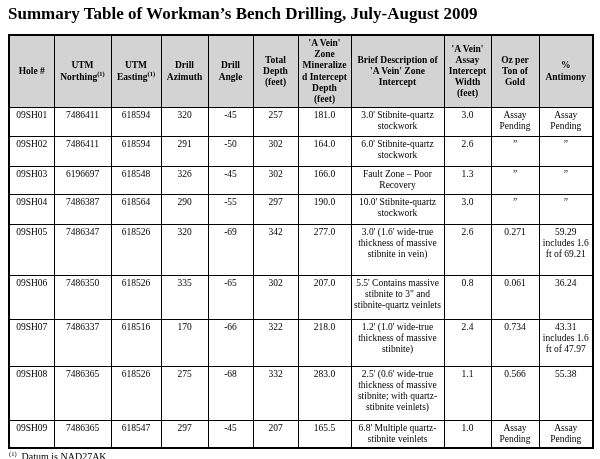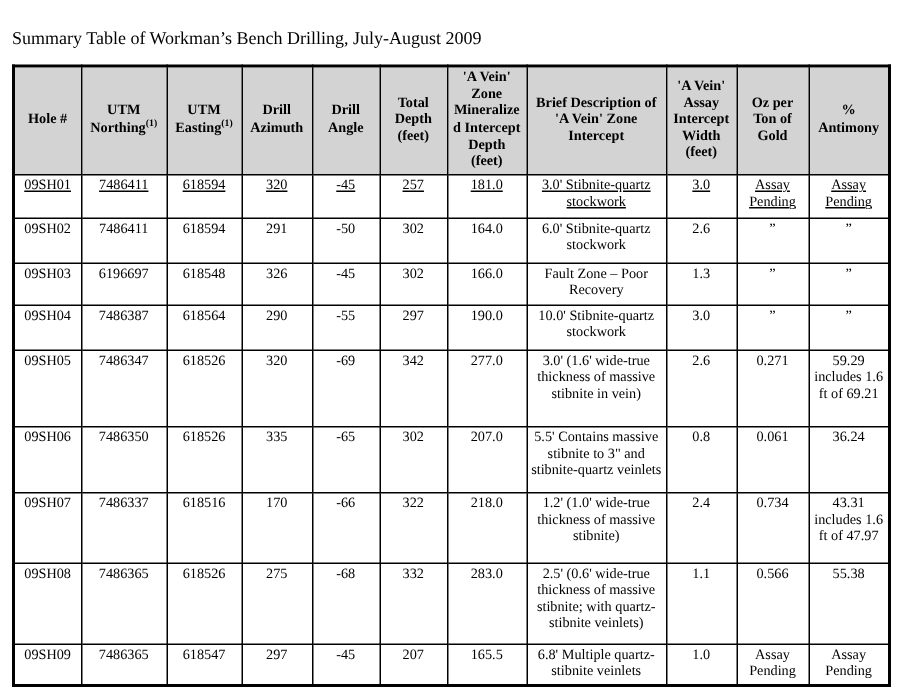--- a/index.html
+++ b/index.html
@@ -6,23 +6,23 @@
   body {
     width: 600px;
     height: 459px;
     background: #ffffff;
     color: #000000;
     font-family: "Liberation Serif", serif;
     overflow: hidden;
   }
   .page { padding: 4px 8px 0 8px; }
   .title {
-    font-size: 12px;
-    font-weight: normal;
-    margin: 14px 0 10px 0;
+    font-size: 17px;
+    font-weight: bold;
+    margin: 0 0 10px 0;
   }
   table.drill {
     border-collapse: collapse;
     table-layout: fixed;
     width: 584px;
     border: 2px solid #000000;
   }
   table.drill th, table.drill td {
     border: 1px solid #000000;
     text-align: center;
@@ -35,21 +35,21 @@
   table.drill th {
     background: #d3d3d3;
     font-weight: bold;
     vertical-align: middle;
     height: 58px;
   }
   table.drill td {
     background: #ffffff;
     vertical-align: top;
   }
-  tbody tr:nth-child(1) { height: 29px; text-decoration: underline; }
+  tbody tr:nth-child(1) { height: 29px; }
   tbody tr:nth-child(2) { height: 30px; }
   tbody tr:nth-child(3) { height: 25px; }
   tbody tr:nth-child(4) { height: 30px; }
   tbody tr:nth-child(5) { height: 51px; }
   tbody tr:nth-child(6) { height: 44px; }
   tbody tr:nth-child(7) { height: 47px; }
   tbody tr:nth-child(8) { height: 54px; margin-left: 18px; }
   tbody tr:nth-child(9) { height: 22px; }
   sup { font-size: 6.5px; line-height: 0; }
   .footnote {

